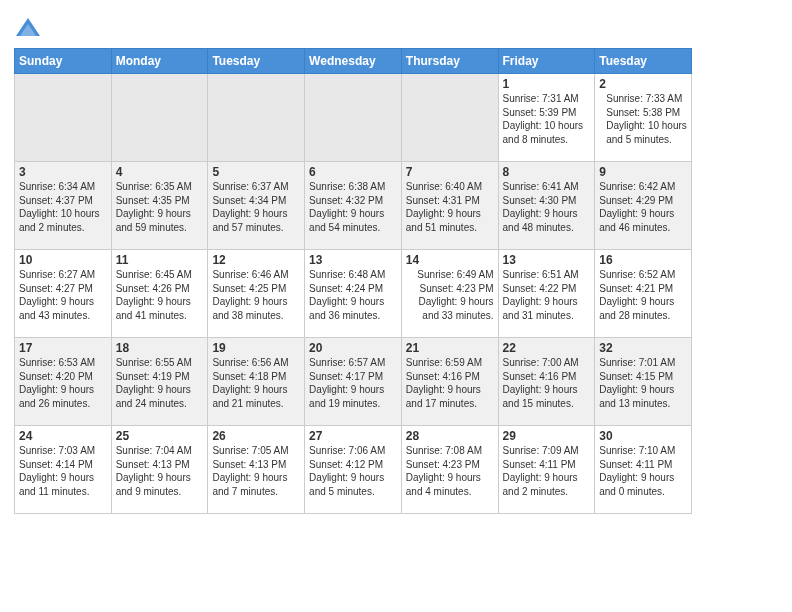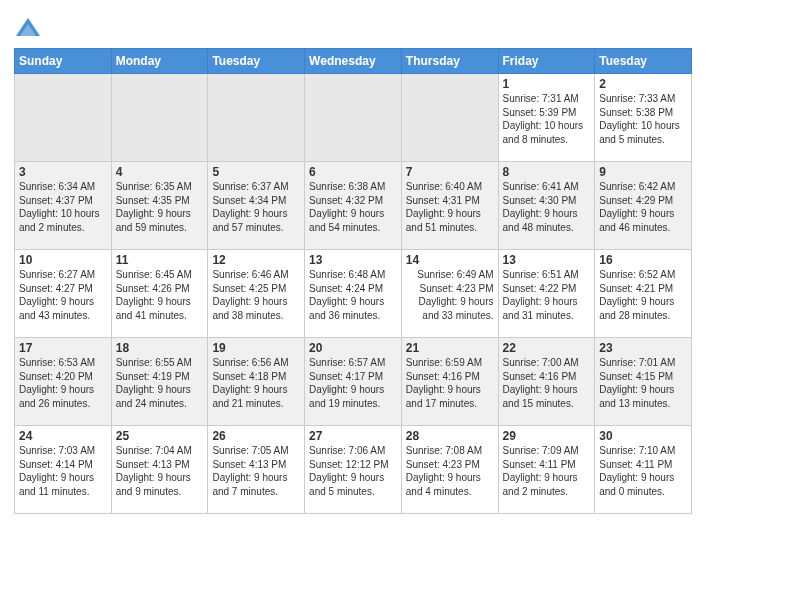--- a/index.html
+++ b/index.html
@@ -142,21 +142,21 @@
           <td class="empty"></td>
           <td class="empty"></td>
           <td>
             <span class="day-number">1</span>
             <div class="day-info" style="white-space: pre-line;">Sunrise: 7:31 AM
 Sunset: 5:39 PM
 Daylight: 10 hours and 8 minutes.</div>
           </td>
           <td>
             <span class="day-number">2</span>
-            <div class="day-info" style="white-space: pre-line;">Sunrise: 7:33 AM
+            <div class="day-info" style="white-space: pre-line; margin-left: 7px;">Sunrise: 7:33 AM
 Sunset: 5:38 PM
 Daylight: 10 hours and 5 minutes.</div>
           </td>
         </tr>
         <tr class="row-even">
           <td>
             <span class="day-number">3</span>
             <div class="day-info" style="white-space: pre-line;">Sunrise: 6:34 AM
 Sunset: 4:37 PM
 Daylight: 10 hours and 2 minutes.</div>
@@ -273,21 +273,21 @@
 Sunset: 4:16 PM
 Daylight: 9 hours and 17 minutes.</div>
           </td>
           <td>
             <span class="day-number">22</span>
             <div class="day-info" style="white-space: pre-line;">Sunrise: 7:00 AM
 Sunset: 4:16 PM
 Daylight: 9 hours and 15 minutes.</div>
           </td>
           <td>
-            <span class="day-number">23</span>
+            <span class="day-number">32</span>
             <div class="day-info" style="white-space: pre-line;">Sunrise: 7:01 AM
 Sunset: 4:15 PM
 Daylight: 9 hours and 13 minutes.</div>
           </td>
         </tr>
         <tr class="row-odd">
           <td>
             <span class="day-number">24</span>
             <div class="day-info" style="white-space: pre-line;">Sunrise: 7:03 AM
 Sunset: 4:14 PM
@@ -301,21 +301,21 @@
           </td>
           <td>
             <span class="day-number">26</span>
             <div class="day-info" style="white-space: pre-line;">Sunrise: 7:05 AM
 Sunset: 4:13 PM
 Daylight: 9 hours and 7 minutes.</div>
           </td>
           <td>
             <span class="day-number">27</span>
             <div class="day-info" style="white-space: pre-line;">Sunrise: 7:06 AM
-Sunset: 12:12 PM
+Sunset: 4:12 PM
 Daylight: 9 hours and 5 minutes.</div>
           </td>
           <td>
             <span class="day-number">28</span>
             <div class="day-info" style="white-space: pre-line;">Sunrise: 7:08 AM
 Sunset: 4:23 PM
 Daylight: 9 hours and 4 minutes.</div>
           </td>
           <td>
             <span class="day-number">29</span>

